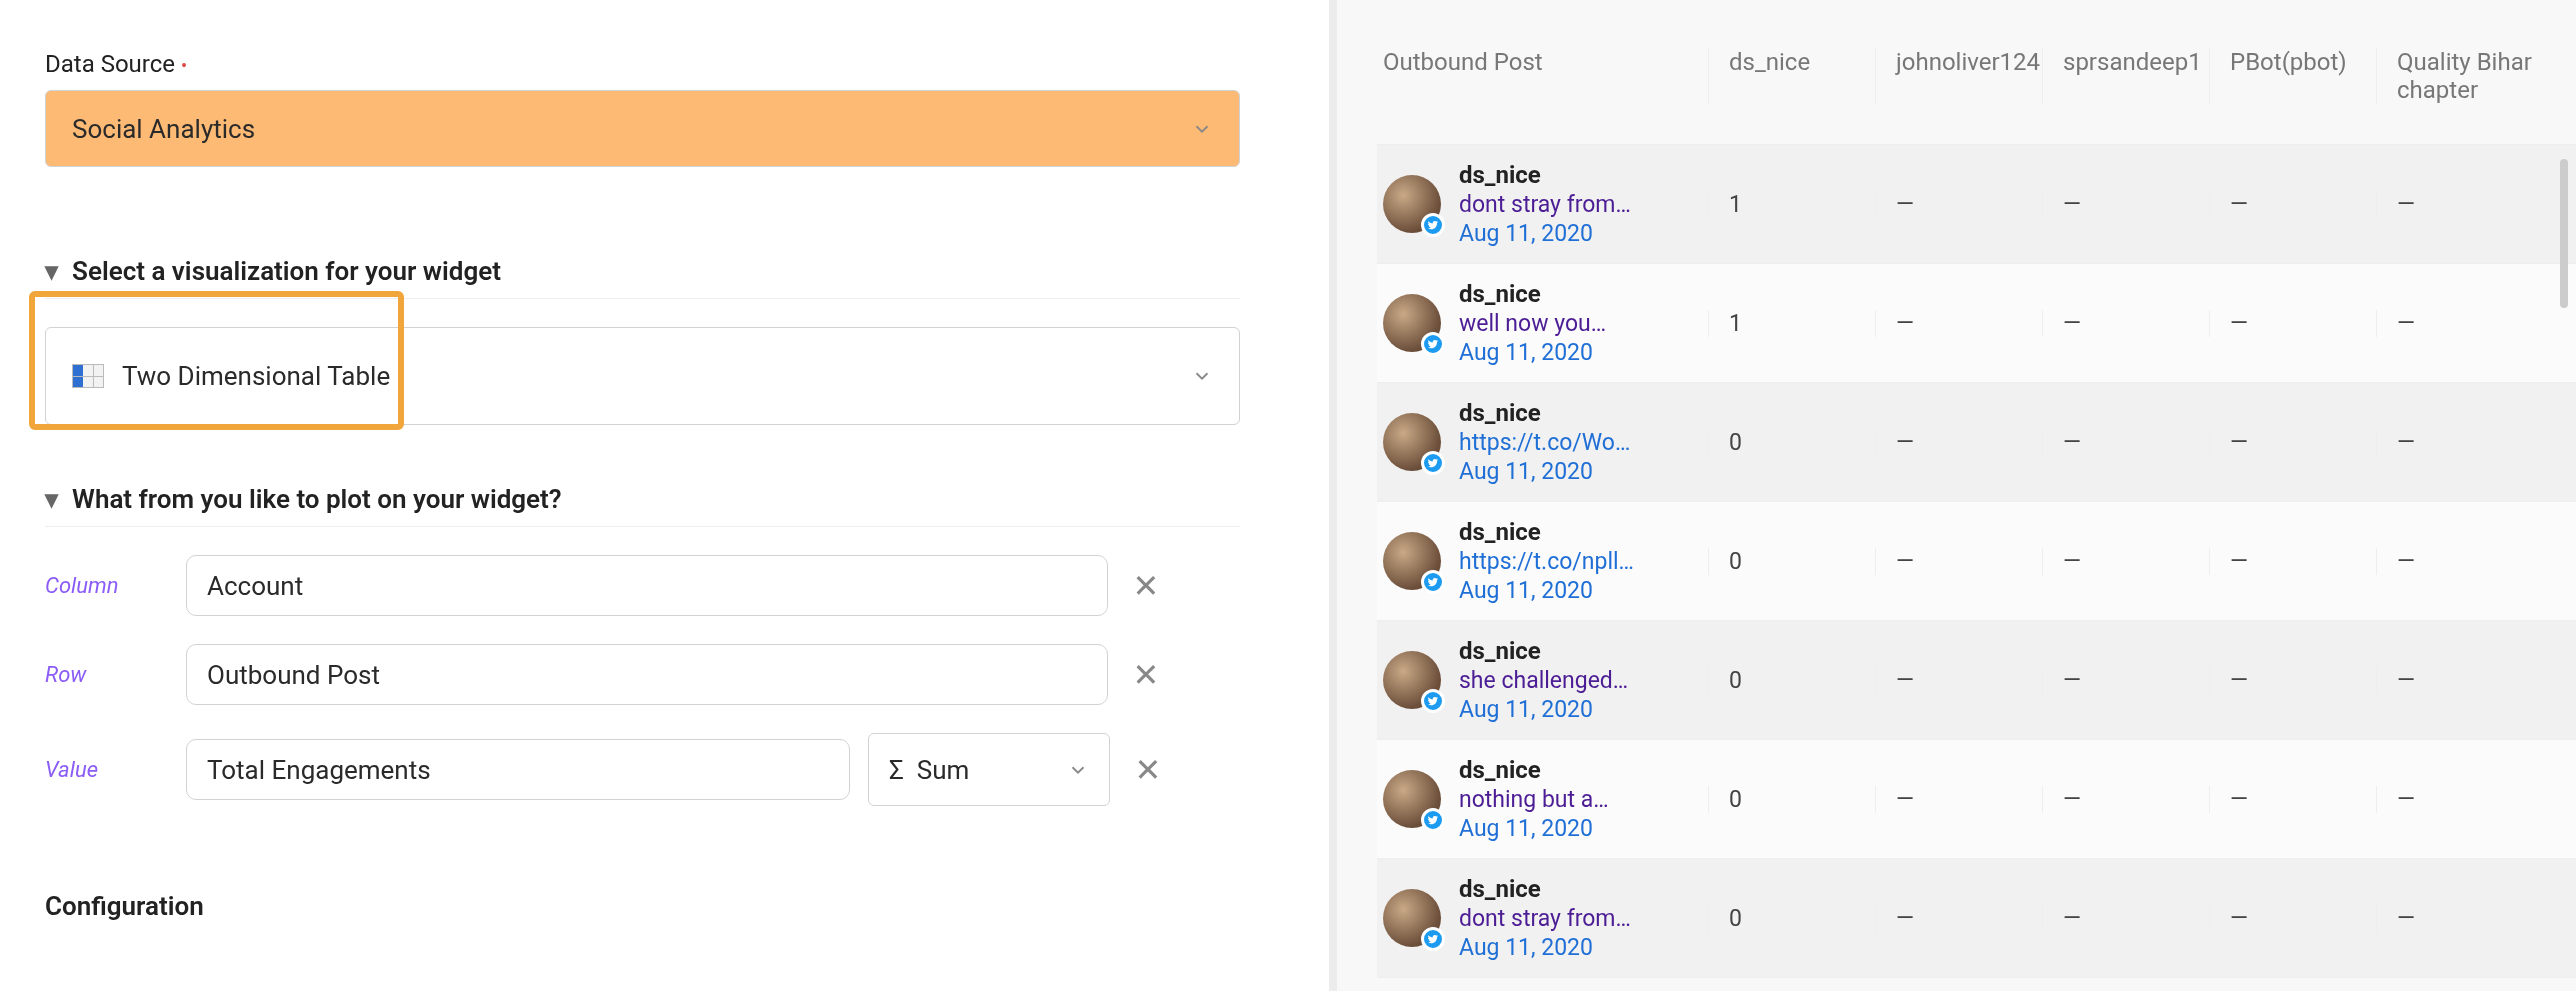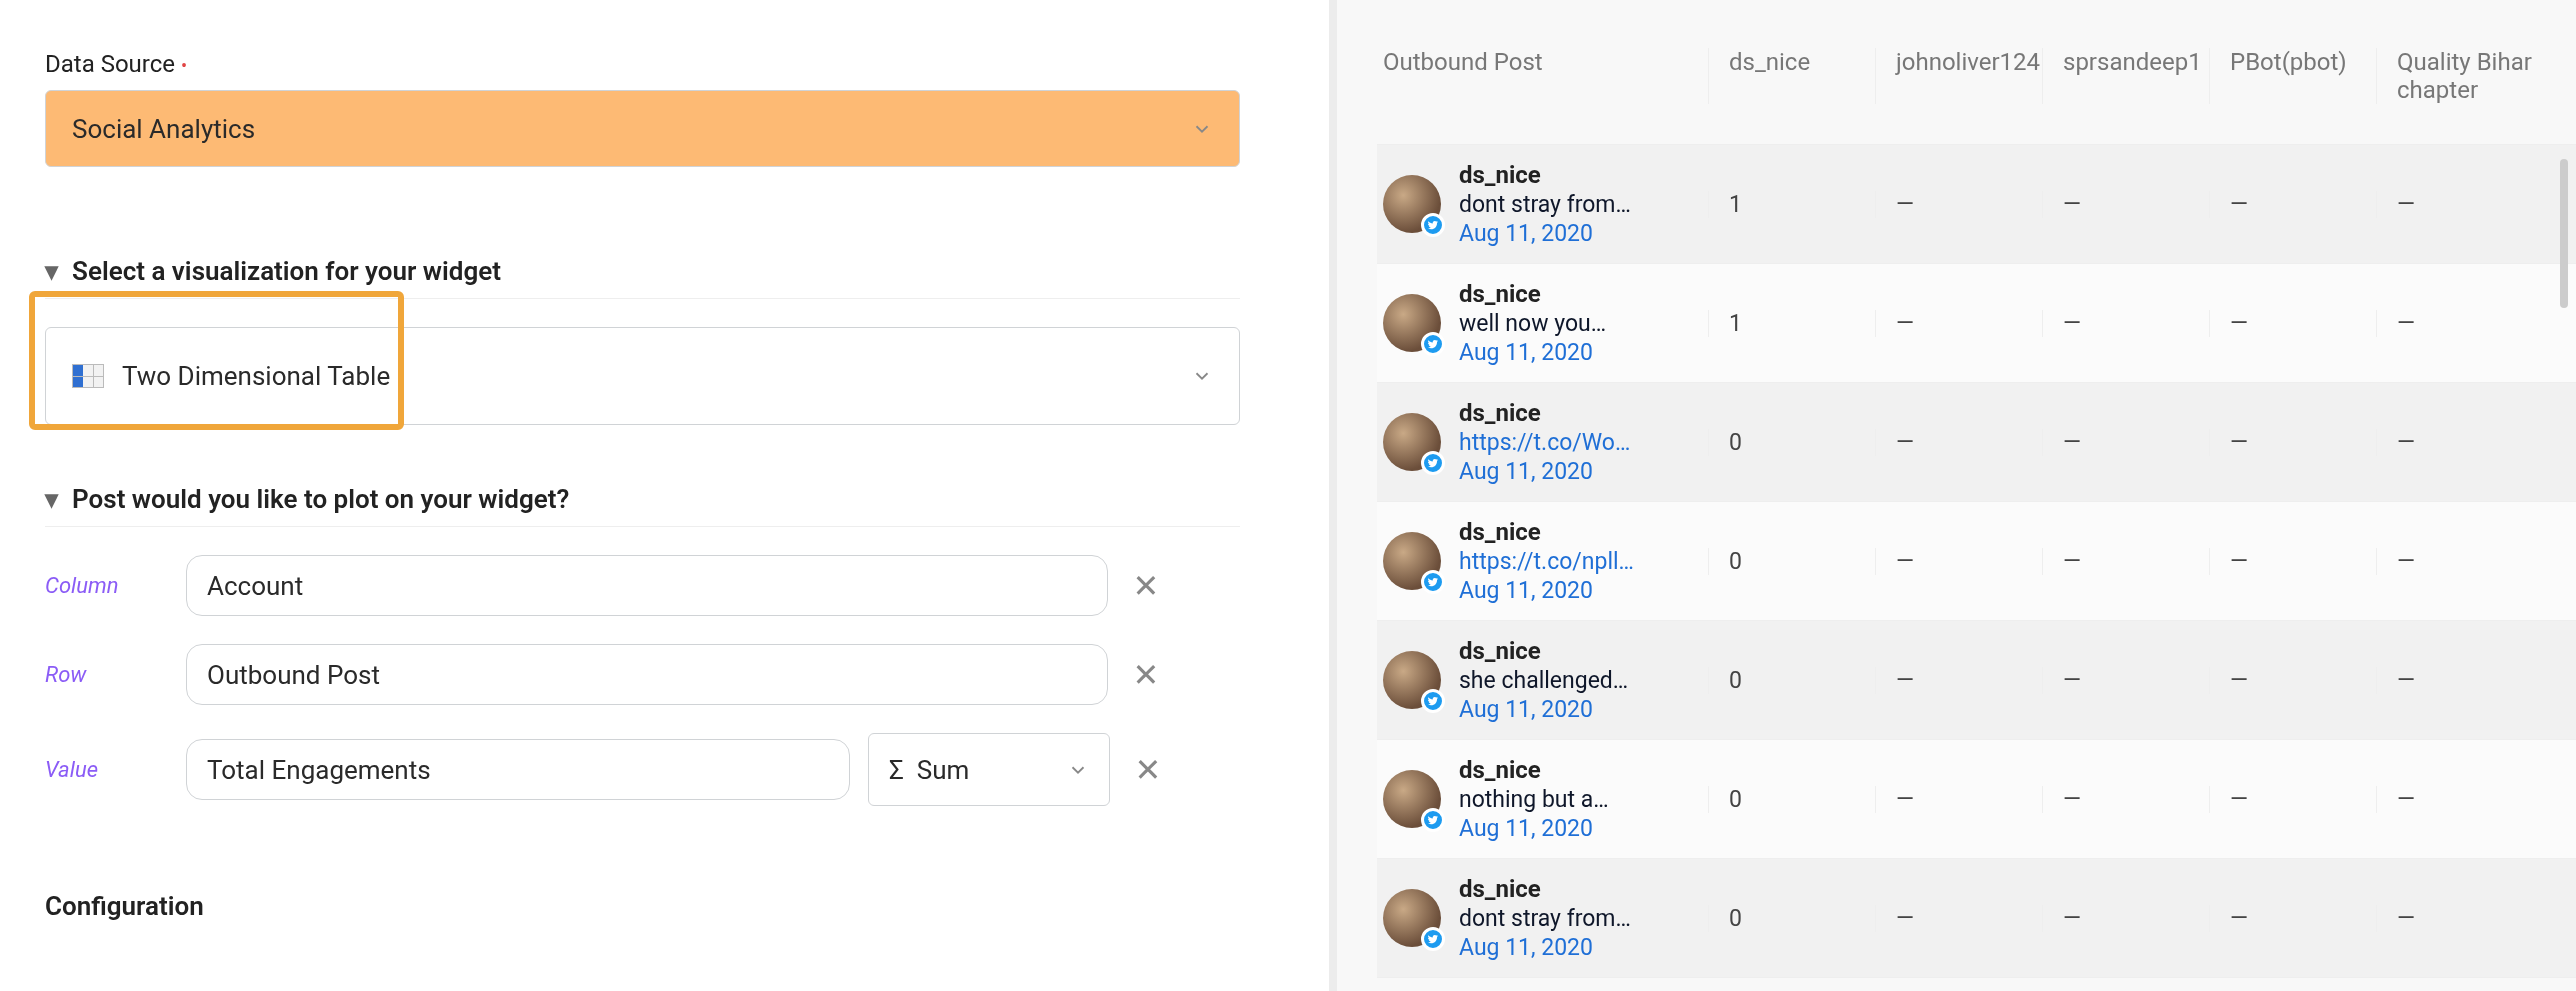--- a/index.html
+++ b/index.html
@@ -122,21 +122,21 @@
   .field-row .fld-label{
     width:123px;
     font-size:22px;
     font-style: italic;
     color:#8b5cf6;
   }
   .field-row .fld-input{
     flex:0 0 922px;
     height:61px;
     border:1px solid #d0d3d6;
-    border-radius:16px;
+    border-radius:10px;
     display:flex;
     align-items:center;
     padding:0 20px;
     font-size:26px;
     cursor:pointer;
   }
   .field-row.val .fld-input { flex:0 0 664px; }
   .agg-box{
     flex:0 0 242px;
     height:73px;
@@ -203,21 +203,21 @@
   }
   .tw-badge{
     position:absolute;right:-4px;bottom:-4px;
     width:24px;height:24px;border-radius:50%;background:#1d9bf0;
     border:3px solid #fff;
     display:flex;align-items:center;justify-content:center;
   }
   .tw-badge svg{width:12px;height:12px;fill:#fff;}
   .post-texts{display:flex;flex-direction:column;gap:2px; max-width:228px;}
   .post-texts .nm{font-weight:700;color:#222;font-size:24px;}
-  .post-texts .body{color:#0f172a;font-size:23px;white-space:nowrap;overflow:hidden;text-overflow:ellipsis;}
+  .post-texts .body{color:#4c1d95;font-size:23px;white-space:nowrap;overflow:hidden;text-overflow:ellipsis;}
   .post-texts .body.link{color:#1f6fd6;}
   .post-texts .date{color:#1f6fd6;font-size:23px;}
   .val-cell{
     width:167px;border-left:1px solid #eee;padding-left:20px;color:#444;
   }
   .scroll-stub{
     position:absolute;right:8px;top:159px;width:8px;height:149px;background:#ccc;border-radius:4px;
   }
   .sig{ font-family: inherit; }
   .edit-ic svg{width:22px;height:22px;stroke:#1f6fd6;}
@@ -256,21 +256,21 @@
           <svg viewBox="0 0 24 24" fill="none" stroke="currentColor" stroke-width="2">
               <polyline points="6 9 12 15 18 9"></polyline>
             </svg>
         </span>
       </div>
       <div class="highlight-box"></div>
     </div>
 
     <div class="section-head second">
       <span class="tri">▾</span>
-      <span>Post would you like to plot on your widget?</span>
+      <span>What from you like to plot on your widget?</span>
     </div>
 
 
     <div class="field-row">
       <span class="fld-label">Column</span>
       <div class="fld-input">
         <span>Account</span>
       </div>
       <span class="x-btn">✕</span>
     </div>

